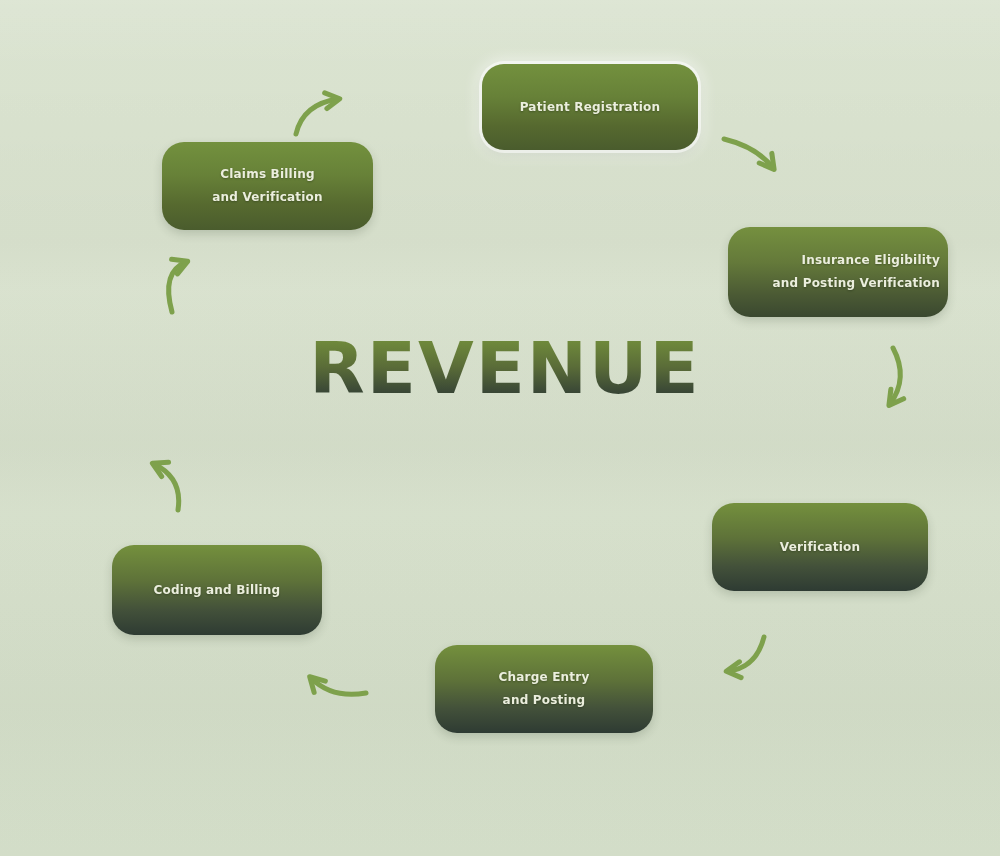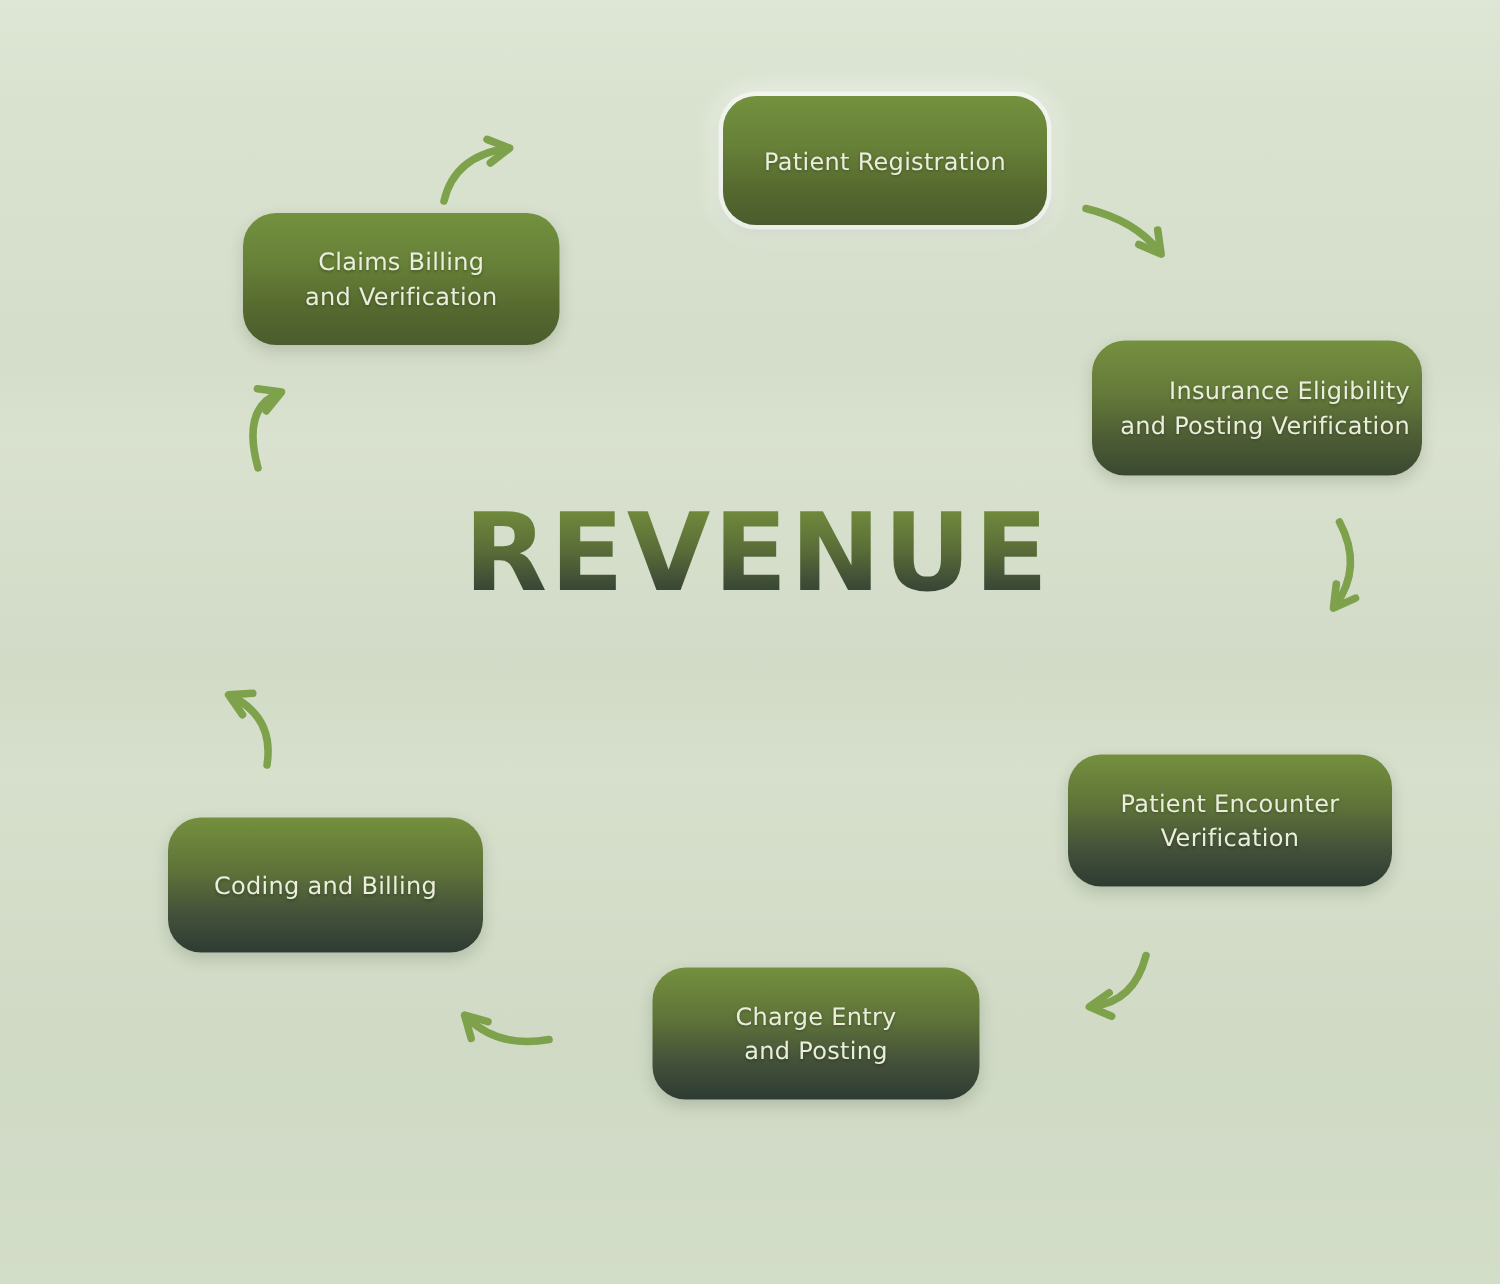--- a/index.html
+++ b/index.html
@@ -32,26 +32,27 @@
     display:flex;align-items:center;justify-content:center;
     text-align:center;
     box-shadow:0 4px 10px rgba(40,55,35,0.18);
   }
   .v-green{background:linear-gradient(180deg,#73913e 0%,#678138 38%,#56692f 72%,#4a5c2d 100%);}
   .v-mid  {background:linear-gradient(180deg,#75903f 0%,#64793a 40%,#4b5a34 75%,#3a4830 100%);text-align:right;}
   .v-dark {background:linear-gradient(180deg,#74903d 0%,#5e7239 40%,#43513a 72%,#2e3b33 100%);}
   .halo{box-shadow:0 0 0 3px rgba(255,255,255,0.55), 0 0 14px 6px rgba(255,255,255,0.45), 0 4px 10px rgba(40,55,35,0.18);}
   .node-label{
     color:#ebeedd;
-    font-size:16px;
+    font-size:12px;
     line-height:23px;
     letter-spacing:0.2px;
     text-shadow:0 1px 2px rgba(20,30,15,0.35);
     width:100%;
     padding:0 8px;
+    font-weight:bold;
   }
   .node-label span{display:block;}
   .title{
     position:absolute;
     left:305px;top:330px;width:400px;
     text-align:center;
   }
   .title-line{
     display:block;
     font-weight:bold;
@@ -84,21 +85,20 @@
 
   <div class="node v-mid" style="left:728px;top:227px;width:220px;height:90px">
     <div class="node-label">
       <span>Insurance Eligibility</span>
       <span>and Posting Verification</span>
     </div>
   </div>
 
   <div class="node v-dark" style="left:712px;top:503px;width:216px;height:88px">
     <div class="node-label">
-      <span>Patient Encounter</span>
       <span>Verification</span>
     </div>
   </div>
 
   <div class="node v-dark" style="left:435px;top:645px;width:218px;height:88px">
     <div class="node-label">
       <span>Charge Entry</span>
       <span>and Posting</span>
     </div>
   </div>

